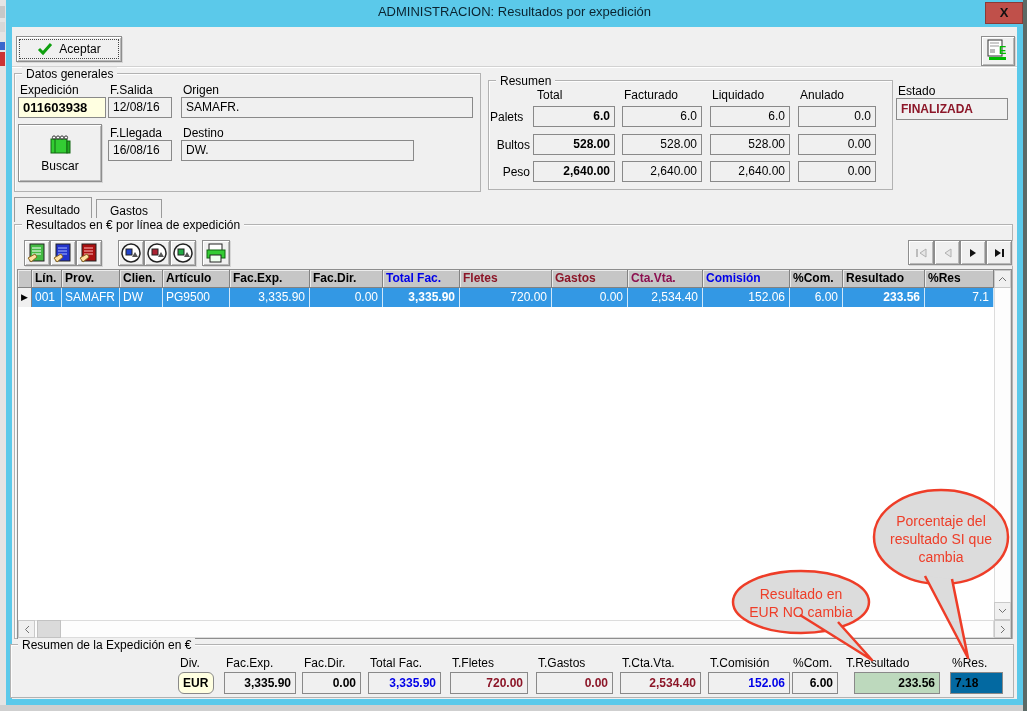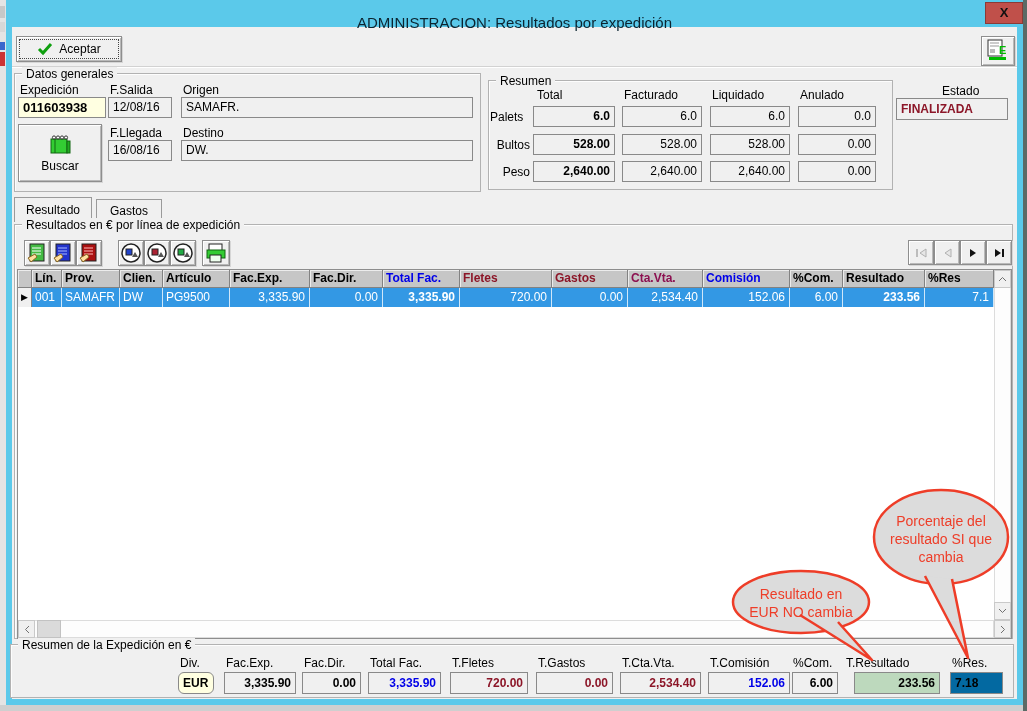--- a/index.html
+++ b/index.html
@@ -5,21 +5,21 @@
   html,body{margin:0;padding:0;background:#b8b8b8;}
   .canvas{position:relative;width:1027px;height:711px;overflow:hidden;
           font-family:"Liberation Sans","DejaVu Sans",sans-serif;font-size:12px;color:#000;
           background:#e9e9e9;}
   .abs{position:absolute;box-sizing:border-box;}
   .layer{position:absolute;inset:0;}
   
   .titlebar{left:6px;top:0;width:1017px;height:27px;background:#5bc9ea;}
   .win-border{background:#5bc9ea;}
   .client{left:12px;top:27px;width:1005px;height:672px;background:#f0f0f0;}
-  .title-text{left:6px;top:14px;width:1017px;text-align:center;font-size:15px;color:#0b2430;}
+  .title-text{left:6px;top:4px;width:1017px;text-align:center;font-size:13px;color:#0b2430;}
   .close-btn{left:985px;top:2px;width:38px;height:22px;background:#c0504a;border:1px solid #8b3a36;
              color:#111;font-weight:bold;font-size:13px;text-align:center;line-height:20px;cursor:pointer;}
   
   .raised{background:#f0f0f0;border:1px solid #8e8e8e;
           box-shadow:inset 1px 1px 0 #ffffff, inset -1px -1px 0 #b9b9b9, 1px 1px 0 #d6d6d6;}
   .btn{display:flex;align-items:center;justify-content:center;gap:6px;cursor:pointer;}
   .focus-dotted{outline:1px dotted #444;outline-offset:-4px;}
   .groupbox{border:1px solid #b2b2b2;box-shadow:inset 1px 1px 0 #fdfdfd;}
   .legend{font-size:12px;background:#f0f0f0;padding:0 4px;white-space:nowrap;z-index:3;}
   .lbl{font-size:12px;white-space:nowrap;}
@@ -140,21 +140,21 @@
         <circle cx="15" cy="3.5" r="1.6" fill="#ffffff" stroke="#333333"></circle>
         <circle cx="19" cy="3.5" r="1.6" fill="#ffffff" stroke="#333333"></circle>
       </svg>
       <span>Buscar</span>
     </div>
 
     <div class="abs lbl" style="left:110px;top:126px;">F.Llegada</div>
     <div class="abs fld" style="left:108px;top:140px;width:64px;height:21px;">16/08/16</div>
 
     <div class="abs lbl" style="left:183px;top:126px;">Destino</div>
-    <div class="abs fld" style="left:181px;top:140px;width:292px;height:21px;">DW.</div>
+    <div class="abs fld" style="left:181px;top:140px;width:233px;height:21px;">DW.</div>
   </div>
 
   <div class="layer">
     <div class="abs groupbox" style="left:488px;top:80px;width:405px;height:110px;"></div>
     <div class="abs legend" style="left:496px;top:74px;text-align:center;">Resumen</div>
 
     <div class="abs lbl" style="left:537px;top:88px;">Total</div>
     <div class="abs lbl" style="left:624px;top:88px;">Facturado</div>
     <div class="abs lbl" style="left:712px;top:88px;">Liquidado</div>
     <div class="abs lbl" style="left:800px;top:88px;">Anulado</div>
@@ -172,21 +172,21 @@
     <div class="abs fld num" style="left:798px;top:134px;width:78px;height:21px;">0.00</div>
 
     <div class="abs lbl" style="left:490px;top:165px;width:40px;text-align:right;">Peso</div>
     <div class="abs fld num bold" style="left:533px;top:161px;width:82px;height:21px;">2,640.00</div>
     <div class="abs fld num" style="left:622px;top:161px;width:80px;height:21px;">2,640.00</div>
     <div class="abs fld num" style="left:710px;top:161px;width:80px;height:21px;">2,640.00</div>
     <div class="abs fld num" style="left:798px;top:161px;width:78px;height:21px;">0.00</div>
   </div>
 
   <div class="layer">
-    <div class="abs lbl" style="left:898px;top:84px;margin-left:44px;">Estado</div>
+    <div class="abs lbl" style="left:898px;top:84px;">Estado</div>
     <div class="abs fld bold" style="left:896px;top:98px;width:112px;height:22px;line-height:20px;color:#8c1628;">FINALIZADA</div>
   </div>
 
   <div class="layer">
     <div class="abs tab" style="left:14px;top:197px;width:78px;height:25px;line-height:24px;z-index:2;">Resultado</div>
     <div class="abs tab" style="left:96px;top:199px;width:66px;height:23px;line-height:22px;">Gastos</div>
   </div>
 
   <div class="layer">
     <div class="abs groupbox" style="left:14px;top:224px;width:999px;height:415px;"></div>

